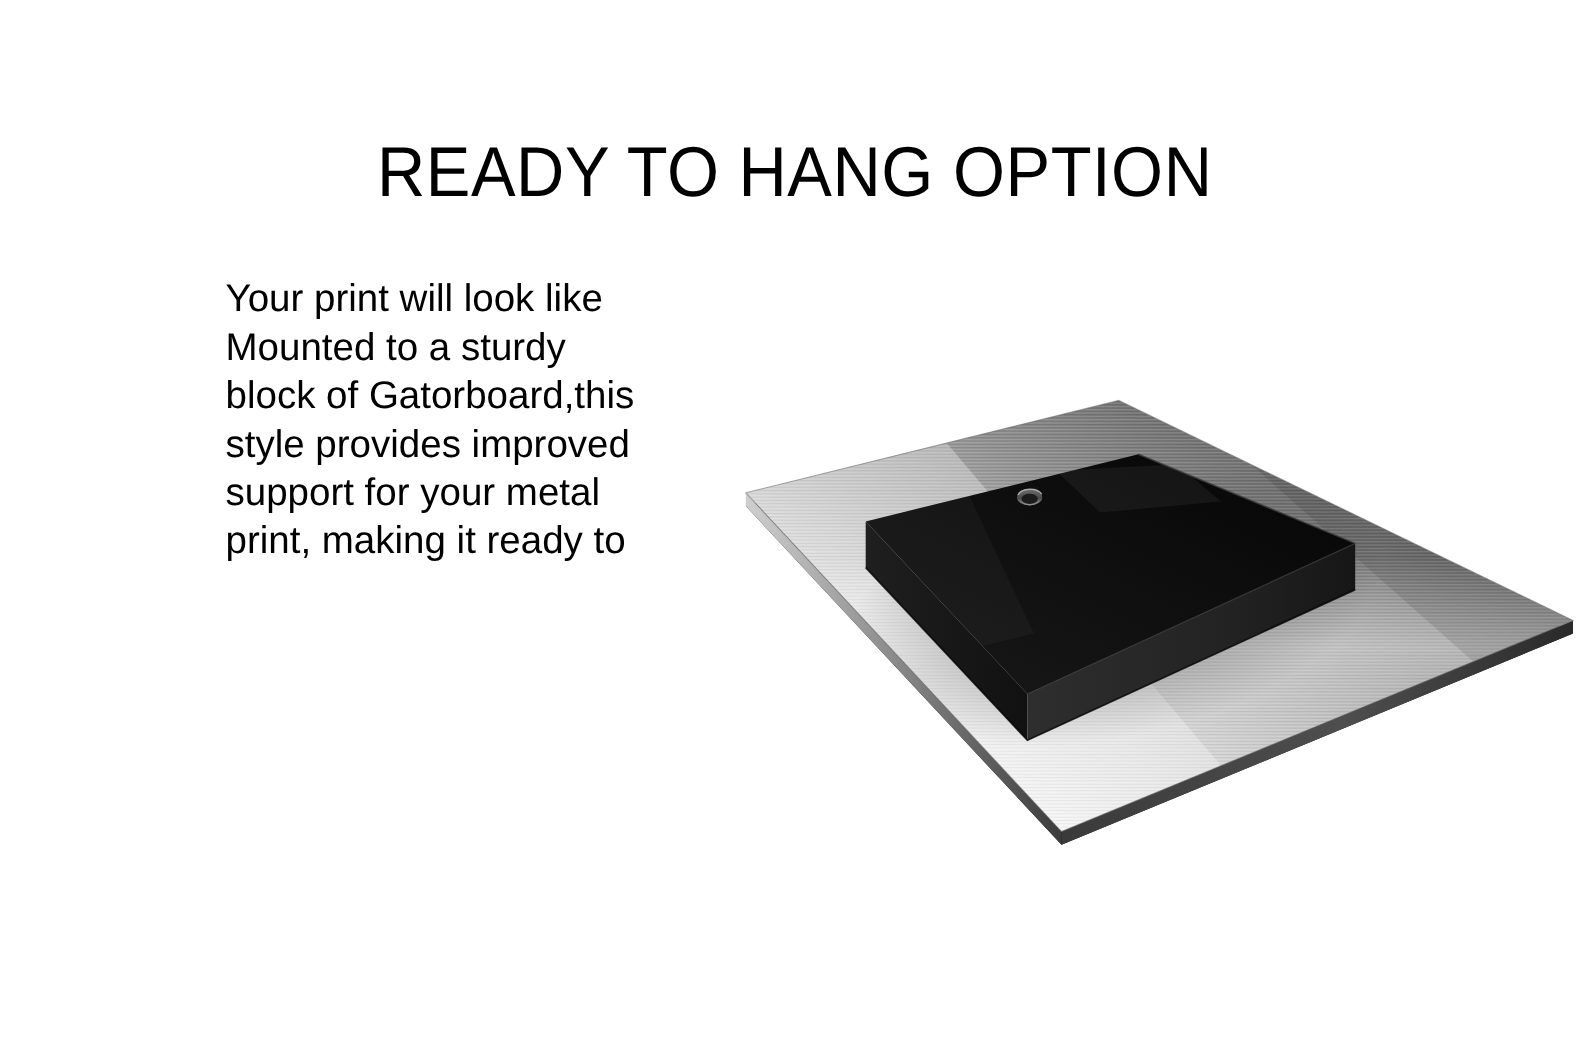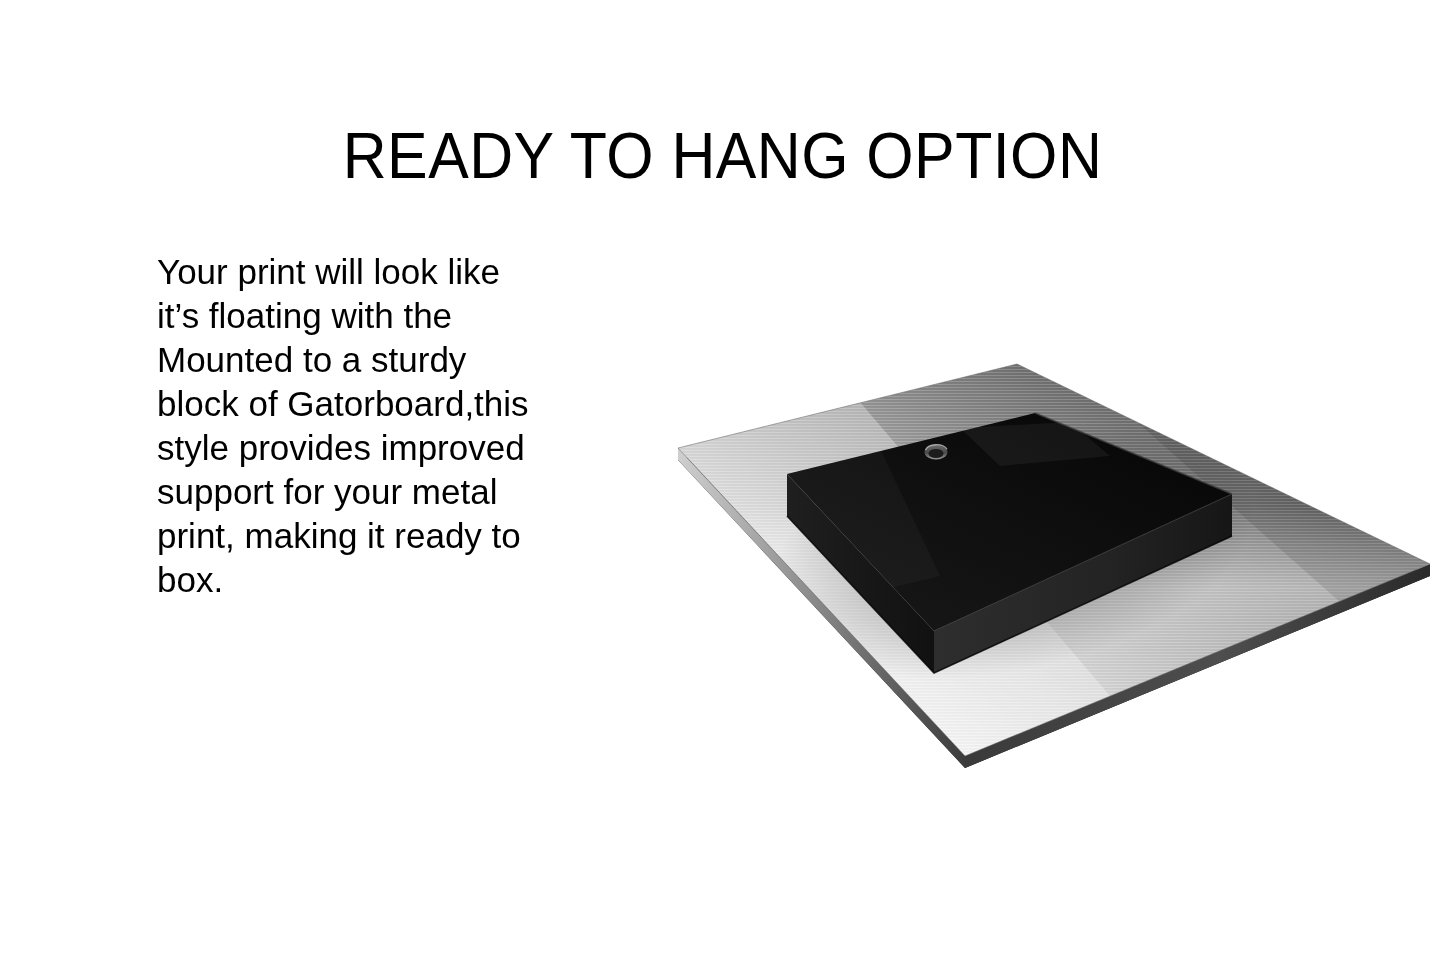--- a/index.html
+++ b/index.html
@@ -50,20 +50,21 @@
     width: 405px;
     font-family: "Liberation Sans", sans-serif;
     font-size: 35px;
     line-height: 44px;
     font-weight: 400;
     color: #000000;
   }
   #body-copy .copy-line {
     display: block;
     white-space: nowrap;
+    margin-left: 48px;
   }
 
   
   #product-figure {
     position: absolute;
     left: 600px;
     top: 320px;
     width: 820px;
     height: 450px;
   }
@@ -75,27 +76,25 @@
 </style>
 </head>
 <body>
 
 <div id="slide">
 
   <h1 id="slide-title">READY TO HANG OPTION</h1>
 
   <div id="body-copy">
     <span class="copy-line">Your print will look like</span>
-    <span class="copy-line">it’s floating with the</span>
     <span class="copy-line">Mounted to a sturdy</span>
     <span class="copy-line">block of Gatorboard,this</span>
     <span class="copy-line">style provides improved</span>
     <span class="copy-line">support for your metal</span>
     <span class="copy-line">print, making it ready to</span>
-    <span class="copy-line">box.</span>
   </div>
 
   <figure id="product-figure">
     <svg id="product-svg" viewBox="0 0 820 450" xmlns="http://www.w3.org/2000/svg">
       <defs>
 
         <linearGradient id="gMetalTop" x1="0.06" y1="0.92" x2="0.92" y2="0.06">
           <stop offset="0%" stop-color="#fbfbfb"></stop>
           <stop offset="14%" stop-color="#f2f2f2"></stop>
           <stop offset="30%" stop-color="#d8d8d8"></stop>

